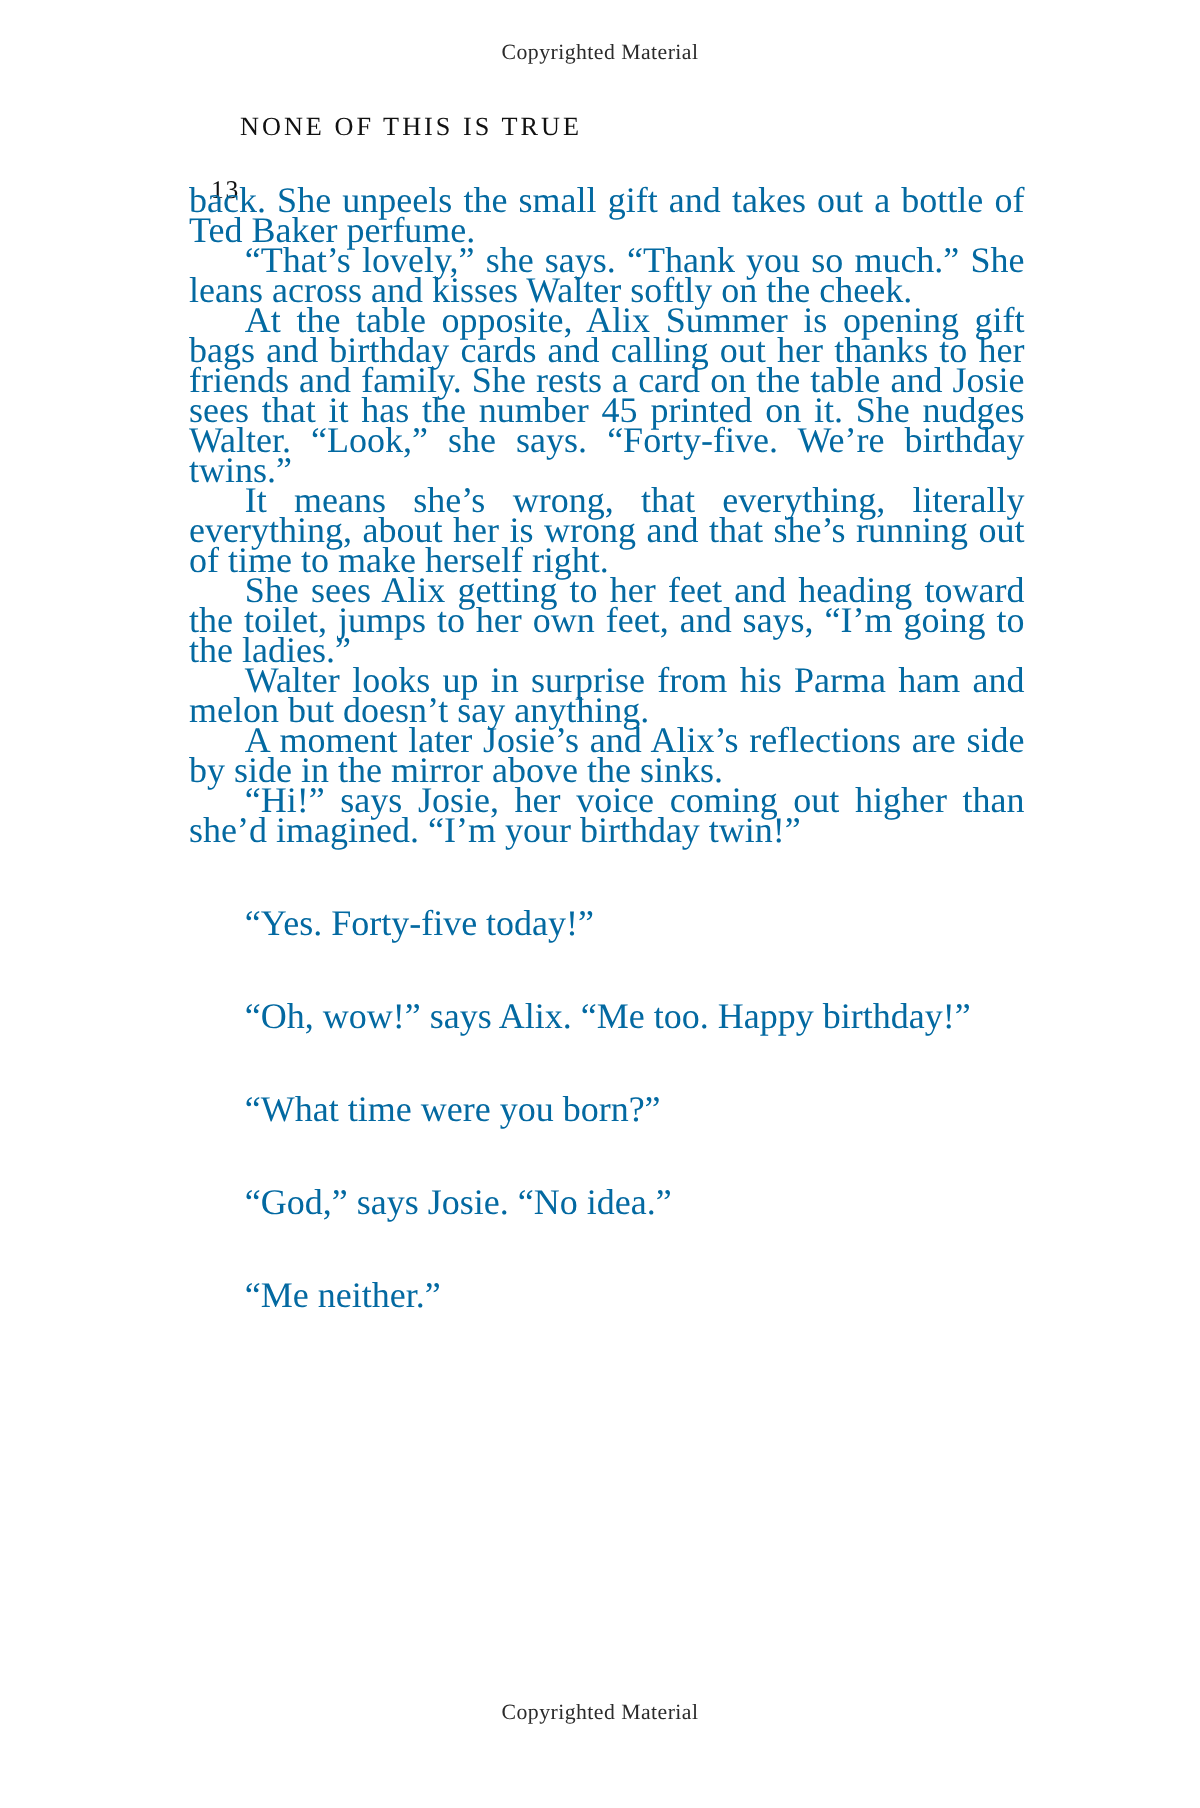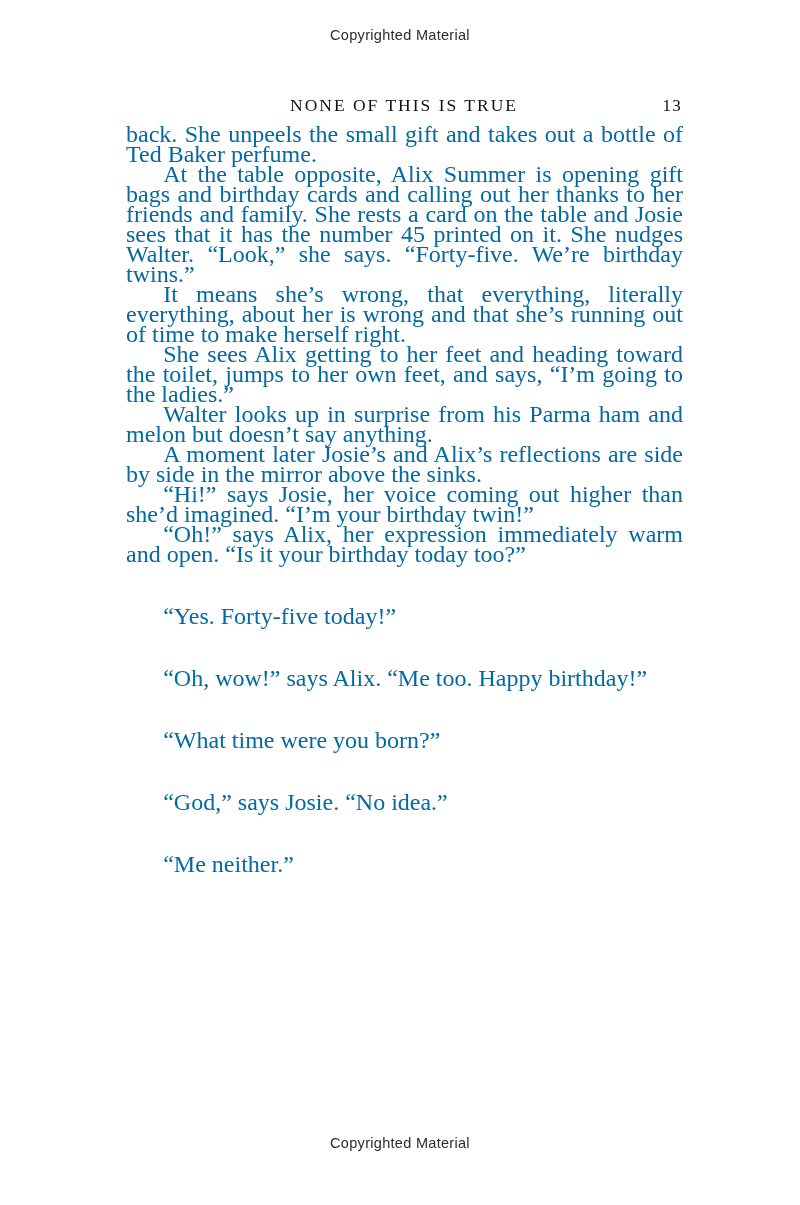--- a/index.html
+++ b/index.html
@@ -18,36 +18,37 @@
   .page {
     position: absolute;
     inset: 0;
     background: #ffffff;
   }
   .watermark {
     position: absolute;
     left: 0;
     right: 0;
     text-align: center;
-    font-family: Liberation Sans, sans-serif;
+    font-family: Liberation Serif, serif;
     font-size: 14.5px;
     letter-spacing: 0.3px;
     color: #2b2b2b;
   }
   .watermark.top { top: 27px; }
   .watermark.bottom { bottom: 54px; }
 
   .running-head {
     position: absolute;
     top: 74px;
     left: 126px;
     width: 556px;
     display: flex;
     align-items: baseline;
     justify-content: flex-end;
+    flex-direction: column;
   }
   .book-title {
     font-family: "Liberation Serif", serif;
     font-size: 17.5px;
     letter-spacing: 2.0px;
     color: #111111;
     flex: 1;
     text-align: center;
     padding-left: 34px;
   }
@@ -94,27 +95,27 @@
 
   <div class="watermark top">Copyrighted Material</div>
 
   <div class="running-head">
     <div class="book-title">NONE OF THIS IS TRUE</div>
     <div class="folio">13</div>
   </div>
 
   <div class="body-text">
     <p class="noindent">back. She unpeels the small gift and takes out a bottle of Ted Baker perfume.</p>
+    <p class="indent">“That’s lovely,” she says. “Thank you so much.” She leans across and kisses Walter softly on the cheek.</p>
     <p class="indent">At the table opposite, Alix Summer is opening gift bags and birthday cards and calling out her thanks to her friends and family. She rests a card on the table and Josie sees that it has the number 45 printed on it. She nudges Walter. “Look,” she says. “Forty-five. We’re birthday twins.”</p>
     <p class="indent">It means she’s wrong, that everything, literally everything, about her is wrong and that she’s running out of time to make herself right.</p>
     <p class="indent">She sees Alix getting to her feet and heading toward the toilet, jumps to her own feet, and says, “I’m going to the ladies.”</p>
     <p class="indent">Walter looks up in surprise from his Parma ham and melon but doesn’t say anything.</p>
     <p class="indent">A moment later Josie’s and Alix’s reflections are side by side in the mirror above the sinks.</p>
     <p class="indent">“Hi!” says Josie, her voice coming out higher than she’d imagined. “I’m your birthday twin!”</p>
-    <p class="indent">“Oh!” says Alix, her expression immediately warm and open. “Is it your birthday today too?”</p>
     <p class="indent last-short">“Yes. Forty-five today!”</p>
     <p class="indent last-short">“Oh, wow!” says Alix. “Me too. Happy birthday!”</p>
     <p class="indent last-short">“What time were you born?”</p>
     <p class="indent last-short">“God,” says Josie. “No idea.”</p>
     <p class="indent last-short">“Me neither.”</p>
   </div>
 
   <div class="watermark bottom">Copyrighted Material</div>
 
 </div>

